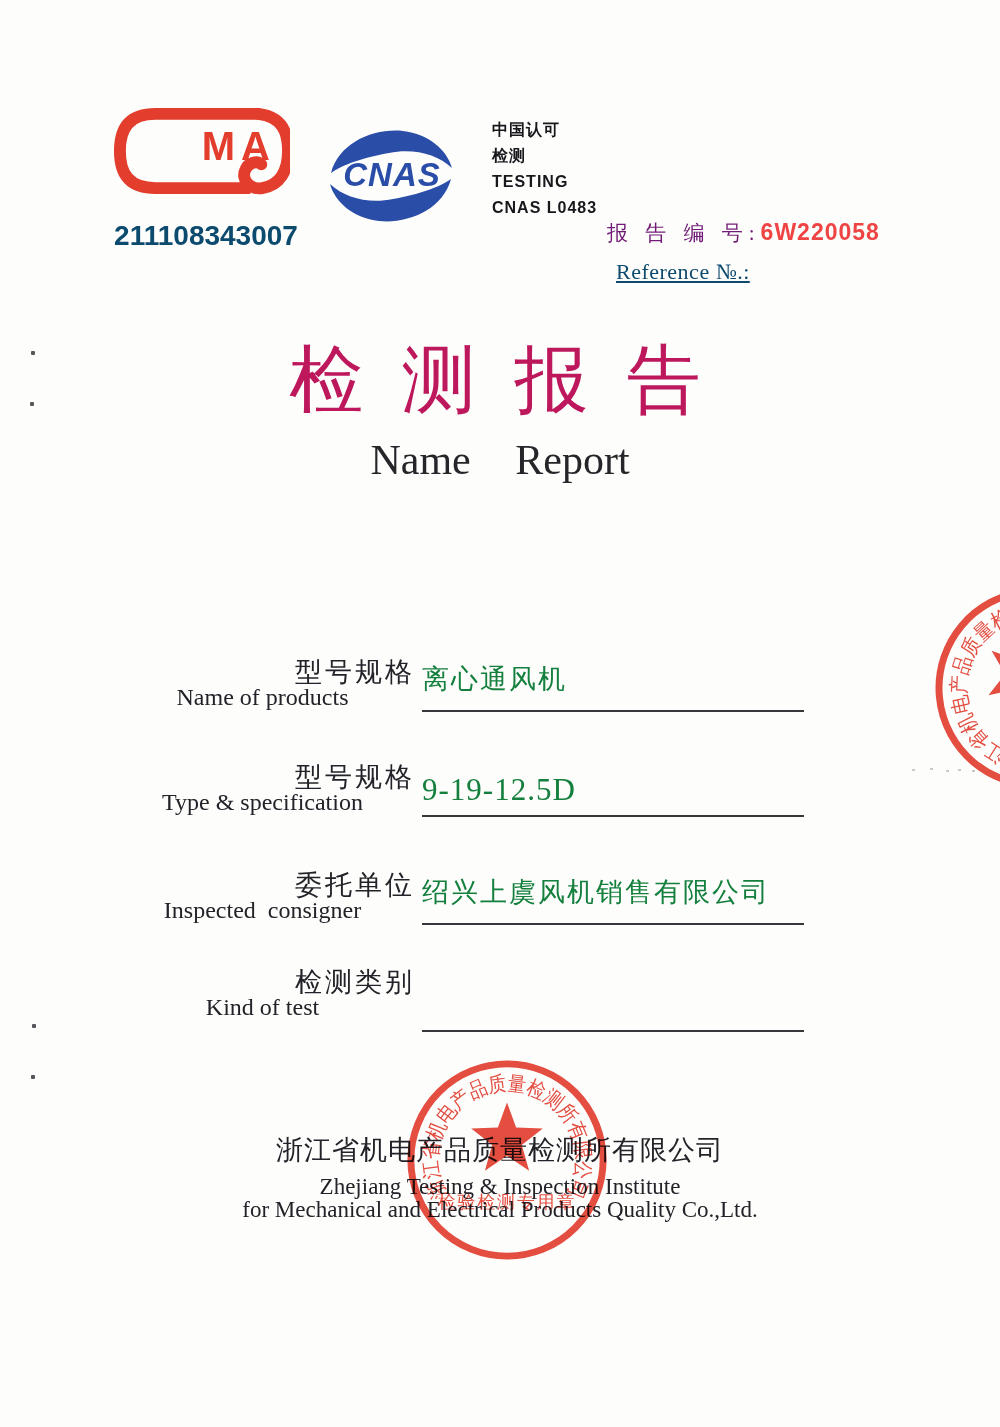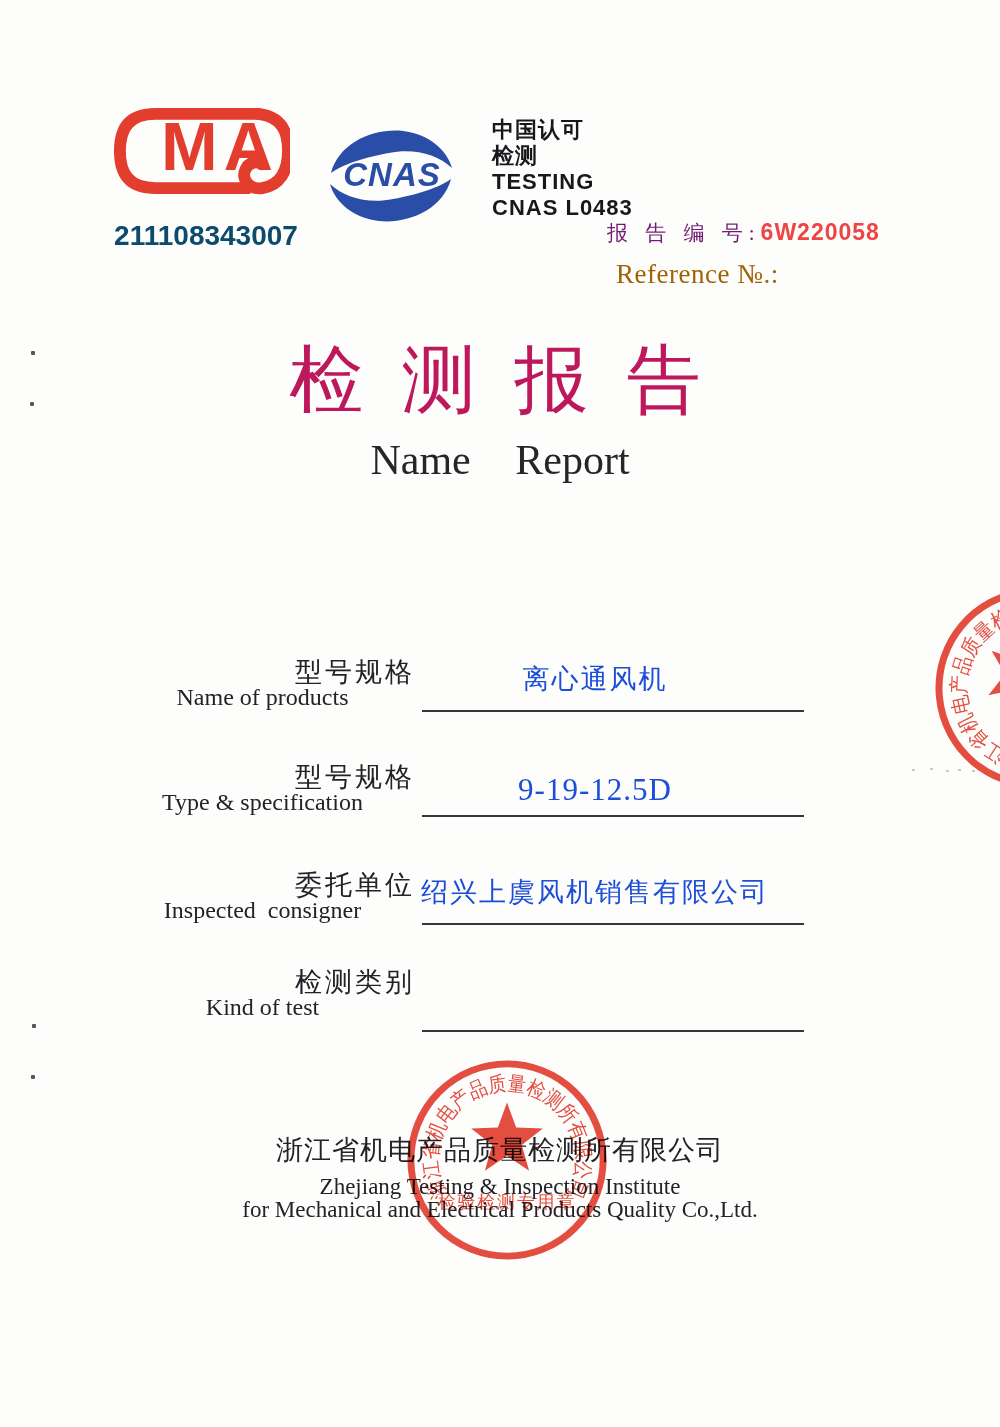--- a/index.html
+++ b/index.html
@@ -5,66 +5,66 @@
   html,body{margin:0;padding:0;background:#e9e9e9;}
   .page{
     position:relative;width:1000px;height:1427px;margin:0 auto;
     background:#fdfdfc;overflow:hidden;
     font-family:"Liberation Serif","DejaVu Serif",serif;color:#1f1f23;
   }
 
   
   .cma-svg{position:absolute;left:112px;top:104px;width:178px;height:94px;}
   .cma-ma{
-    position:absolute;left:161px;top:120px;width:130px;text-align:left;
+    position:absolute;left:146px;top:120px;width:130px;text-align:right;
     font-family:"Liberation Sans","DejaVu Sans",sans-serif;font-weight:bold;
-    font-size:68px;line-height:52px;color:#e23d2d;letter-spacing:6px;
+    font-size:40px;line-height:52px;color:#e23d2d;letter-spacing:6px;
   }
   .cma-number{
     position:absolute;left:110px;top:220px;width:192px;text-align:center;
     font-family:"Liberation Sans","DejaVu Sans",sans-serif;font-weight:bold;
     font-size:28px;color:#0c4a6e;letter-spacing:0px;
   }
   .cnas-svg{position:absolute;left:325px;top:126px;width:132px;height:100px;}
   .cnas-word{
     position:absolute;left:327px;top:158px;width:130px;text-align:center;
     font-family:"Liberation Sans","DejaVu Sans",sans-serif;font-weight:bold;font-style:italic;
     font-size:33px;line-height:33px;color:#2a4da8;letter-spacing:1px;
     text-shadow:0 0 2px #fff,0 0 2px #fff,0 0 3px #fff;
   }
   .accred{
     position:absolute;left:492px;top:117px;width:220px;
     font-family:"Liberation Sans","DejaVu Sans",sans-serif;font-weight:bold;
-    font-size:22px;line-height:26px;color:#17171c;letter-spacing:1px;
+    font-size:16px;line-height:26px;color:#17171c;letter-spacing:1px;
   }
   .report-no{position:absolute;left:607px;top:219px;white-space:pre;}
   .report-no .zh{font-size:21px;letter-spacing:6px;color:#701a75;}
   .report-no .num{
     font-family:"Liberation Sans","DejaVu Sans",sans-serif;font-weight:bold;
     font-size:23px;color:#ef4444;letter-spacing:1px;
   }
-  .reference{position:absolute;left:616px;top:259px;font-size:27px;color:#a16207;letter-spacing:.5px;}
+  .reference{position:absolute;left:616px;top:259px;font-size:22px;color:#0c4a6e;letter-spacing:.5px;text-decoration:underline;}
 
   
   .title-zh{
     position:absolute;left:0;top:340px;width:1000px;text-align:center;
     font-size:74px;line-height:80px;color:#be185d;letter-spacing:10px;white-space:pre;
   }
   .title-en{
     position:absolute;left:0;top:436px;width:1000px;text-align:center;
     font-size:42px;color:#26262a;word-spacing:34px;
   }
 
   
   .flabel-zh{position:absolute;left:130px;width:285px;text-align:right;
     font-size:27px;letter-spacing:3px;color:#222228;white-space:pre;}
   .flabel-en{position:absolute;left:110px;width:305px;text-align:center;
     font-size:24px;color:#222228;white-space:pre;}
-  .fvalue{position:absolute;left:404px;width:382px;text-align:center;
-    font-size:27px;color:#1d4ed8;letter-spacing:2px;}
+  .fvalue{position:absolute;left:422px;width:382px;
+    font-size:27px;color:#15803d;letter-spacing:2px;}
   .fvalue.latin{font-size:31px;letter-spacing:1px;}
   .fline{position:absolute;left:422px;width:382px;height:0;border-top:2px solid #36363b;}
 
   
   .org-zh{position:absolute;left:0;top:1132px;width:1000px;text-align:center;
     font-size:27px;letter-spacing:1px;color:#222228;}
   .org-en1{position:absolute;left:0;top:1174px;width:1000px;text-align:center;
     font-size:23px;color:#222228;}
   .org-en2{position:absolute;left:0;top:1197px;width:1000px;text-align:center;
     font-size:23px;color:#222228;}

